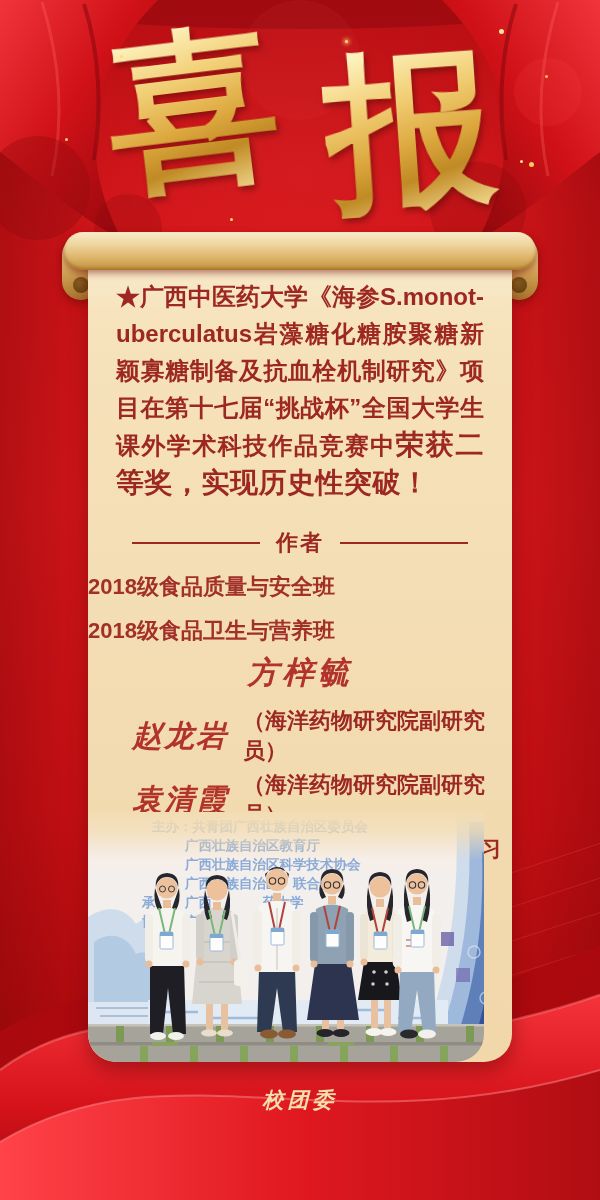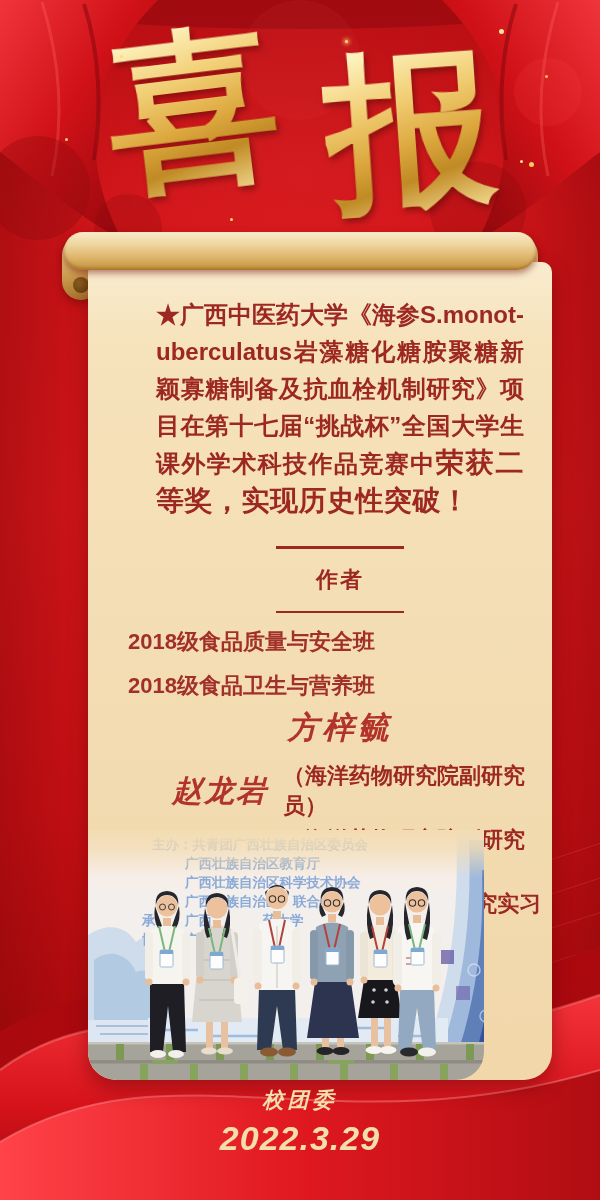--- a/index.html
+++ b/index.html
@@ -31,32 +31,32 @@
       -225px 15px 0 0 #ffd977, 155px -10px 0 1px #fce49a, 200px 35px 0 0 #eec064,
       -115px 178px 0 0 #ffd977, 95px 215px 0 1px #f3cf7c, -280px 98px 0 0 #f3cf7c;}
 
   
   .card{position:absolute;left:0;top:0;width:600px;height:1200px;z-index:3;pointer-events:none;}
   .roll{position:absolute;top:236px;width:38px;height:64px;border-radius:19px;
     background:linear-gradient(180deg,#f0d49c,#d3a458 55%,#a9762c);box-shadow:0 4px 8px rgba(100,10,8,.5);}
   .roll::after{content:"";position:absolute;left:50%;bottom:7px;transform:translateX(-50%);
     width:16px;height:16px;border-radius:50%;background:radial-gradient(circle at 40% 35%,#8a611f,#5e3f11);}
   .roll-left{left:62px;} .roll-right{left:500px;}
-  .paper{position:absolute;left:88px;top:262px;width:424px;height:818px;
+  .paper{position:absolute;left:88px;top:244px;width:424px;height:818px;
     background:linear-gradient(180deg,#f9ecce 0%,#f6e2bb 10%,#f3dcb2 55%,#f1d7aa 100%);
-    border-radius:10px 10px 28px 28px;box-shadow:0 8px 20px rgba(90,5,5,.45);overflow:hidden;padding-left:40px;}
+    border-radius:10px 10px 28px 28px;box-shadow:0 8px 20px rgba(90,5,5,.45);overflow:hidden;}
   .bar{position:absolute;left:64px;top:232px;width:472px;height:38px;border-radius:19px;
     background:linear-gradient(180deg,#f8ecca 0%,#eed39c 35%,#dcb266 70%,#c3913d 100%);
     box-shadow:0 3px 7px rgba(110,12,8,.5), inset 0 -2px 3px rgba(140,90,20,.5);}
 
   
   .announce{margin:34px 28px 0 28px;font-size:24px;font-weight:700;color:#9d2823;
     line-height:37px;text-align:justify;word-break:break-all;}
   .announce .hl{font-size:28px;font-weight:800;letter-spacing:.5px;}
-  .divider{display:flex;align-items:center;justify-content:center;gap:16px;margin-top:26px;flex-direction:column;}
+  .divider{display:flex;align-items:center;justify-content:center;gap:16px;margin-top:26px;}
   .divider .rule{width:128px;height:2.5px;background:#9d2823;}
   .divider .lab{font-size:22px;font-weight:800;color:#9d2823;letter-spacing:2px;}
   .class-line{margin-top:14px;text-align:left;font-size:22px;font-weight:700;color:#a2302a;}
   .names-line{margin-top:6px;text-align:center;font-size:31px;font-weight:700;color:#b23329;
     font-family:"DejaVu Serif", serif;font-style:italic;letter-spacing:4px;}
   .adv-row{display:flex;align-items:center;margin:4px 0 0 44px;}
   .adv-row .nm{width:118px;font-size:30px;font-weight:700;color:#b23329;
     font-family:"DejaVu Serif", serif;font-style:italic;letter-spacing:2px;}
   .adv-row .af{font-size:22px;font-weight:700;color:#9d2823;}
 
@@ -368,15 +368,14 @@
         </svg>
         <div class="photo-fade"></div>
       </div>
     </div>
 
     <div class="bar"></div>
   </div>
 
   <div class="footer">
     <div class="issuer">校团委</div>
-    <div class="date">2022.3.29</div>
   </div>
 </div>
 
 </body></html>

